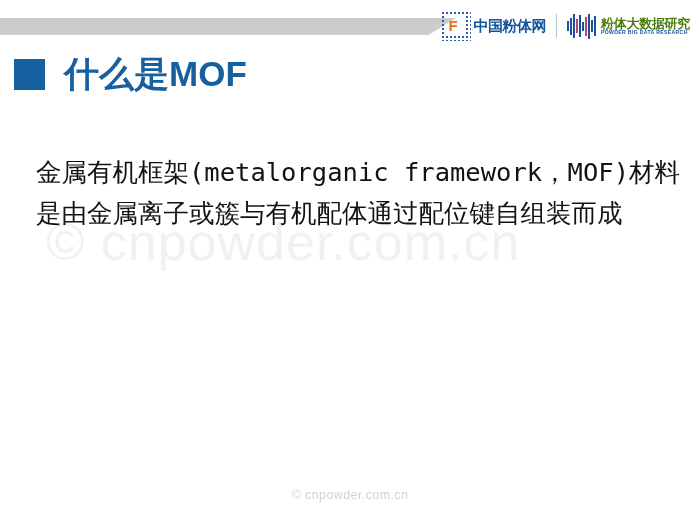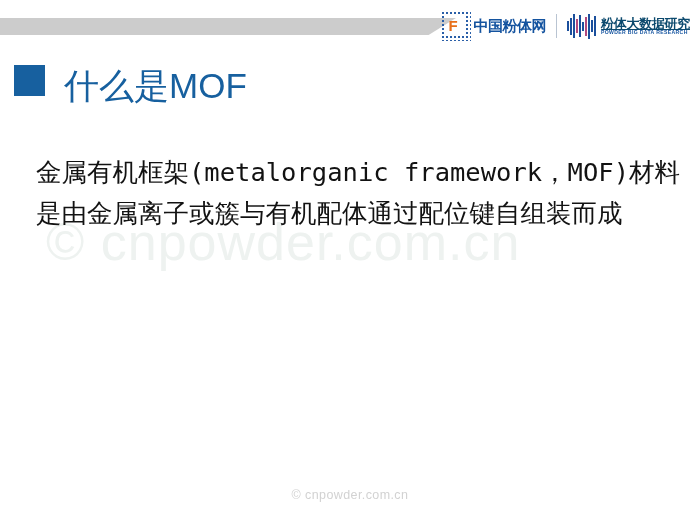--- a/index.html
+++ b/index.html
@@ -111,23 +111,22 @@
   .mark-bars i.pink { background: #b34a7e; }
 
   .logo-bd-text {
     margin-left: 4px;
     line-height: 1.05;
     white-space: nowrap;
   }
   .logo-bd-cn {
     font-size: 13px;
     font-weight: bold;
-    color: #0c4a6e;
+    color: #4d7c0f;
     letter-spacing: -0.3px;
-    text-decoration: underline;
   }
   .logo-bd-en {
     font-size: 5px;
     font-weight: bold;
     color: #14539f;
     letter-spacing: 0.35px;
     transform: scaleX(1.02);
     transform-origin: left center;
   }
 
@@ -141,27 +140,26 @@
   }
   #title-bullet {
     width: 31px;
     height: 31px;
     background: #17609f;
     flex: none;
   }
   #page-title {
     margin-left: 19px;
     font-size: 35px;
-    font-weight: normal;
+    font-weight: bold;
     color: #17609f;
     letter-spacing: 0px;
     line-height: 36px;
     white-space: nowrap;
     font-family: "Liberation Sans", "DejaVu Sans", sans-serif;
-    margin-top: 12px;
   }
 
   
   #body-watermark {
     position: absolute;
     left: 46px;
     top: 212px;
     font-size: 52px;
     color: #eef2f0;
     letter-spacing: 1px;

